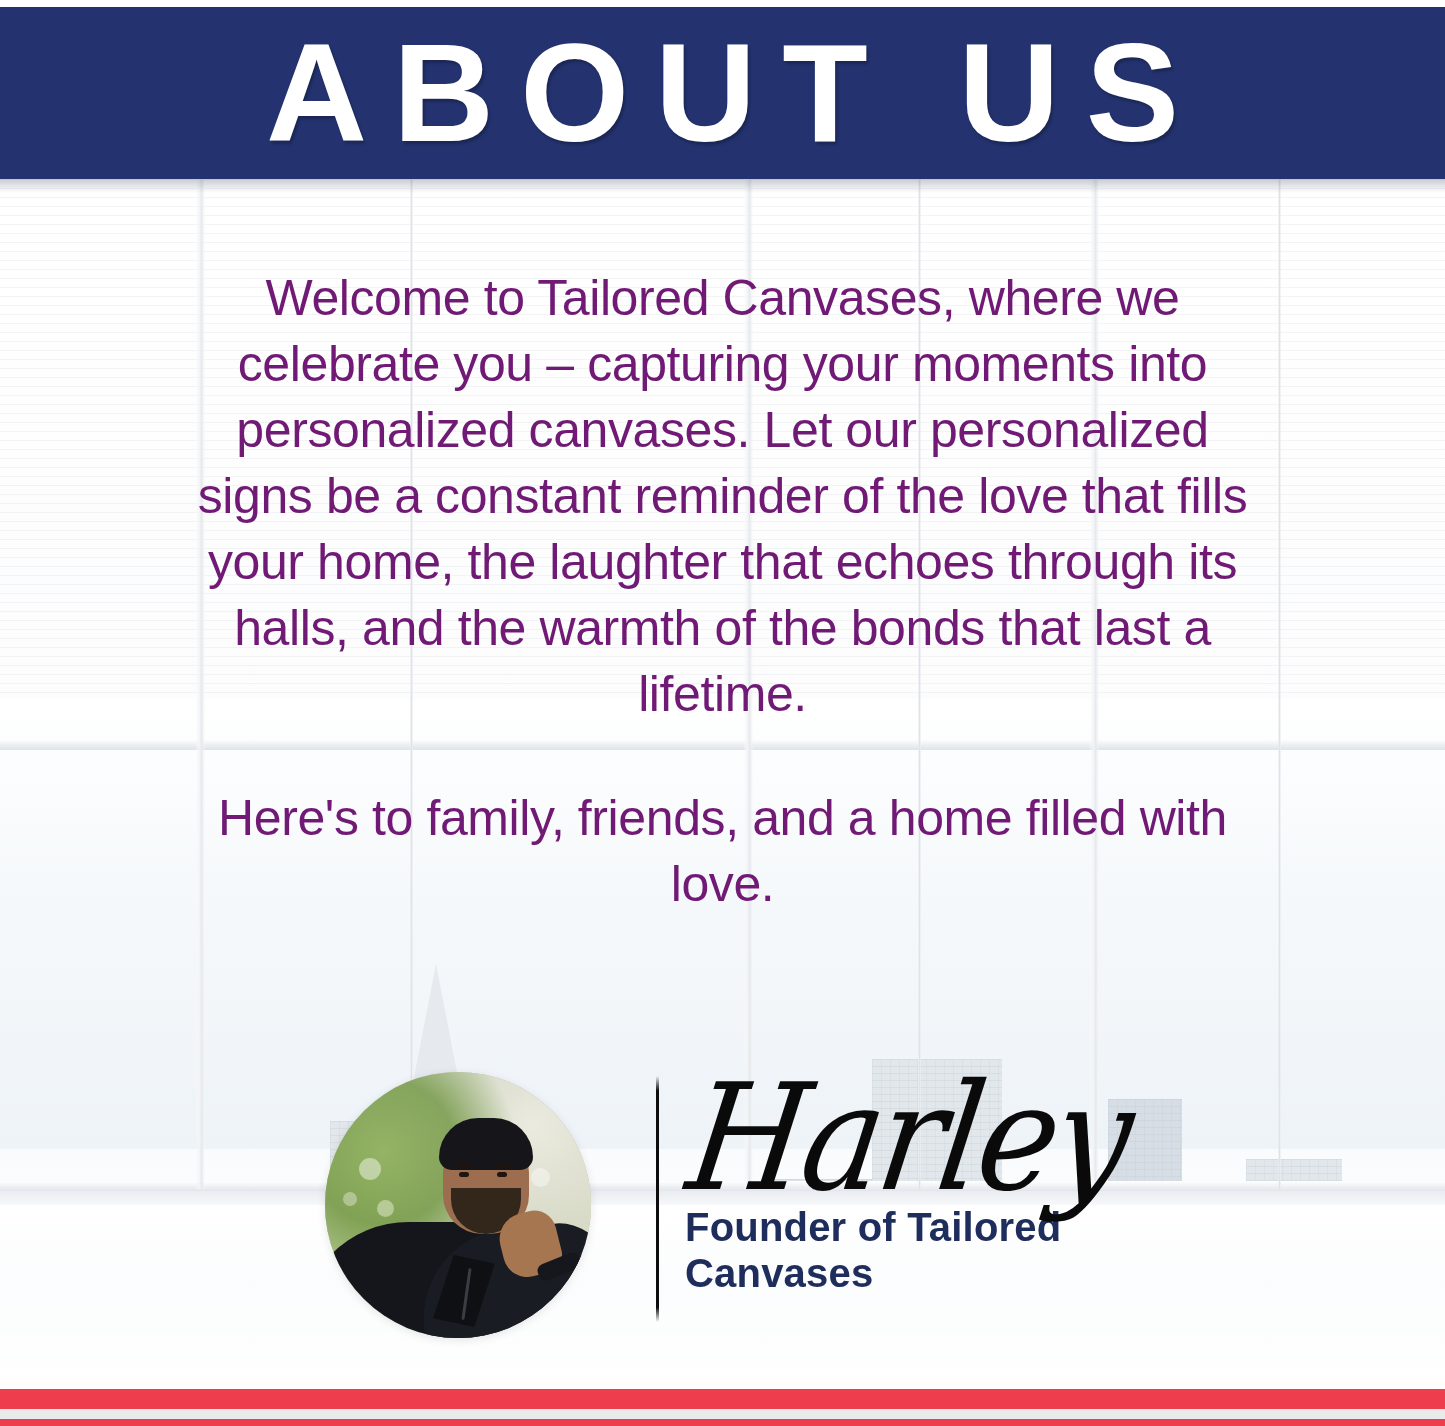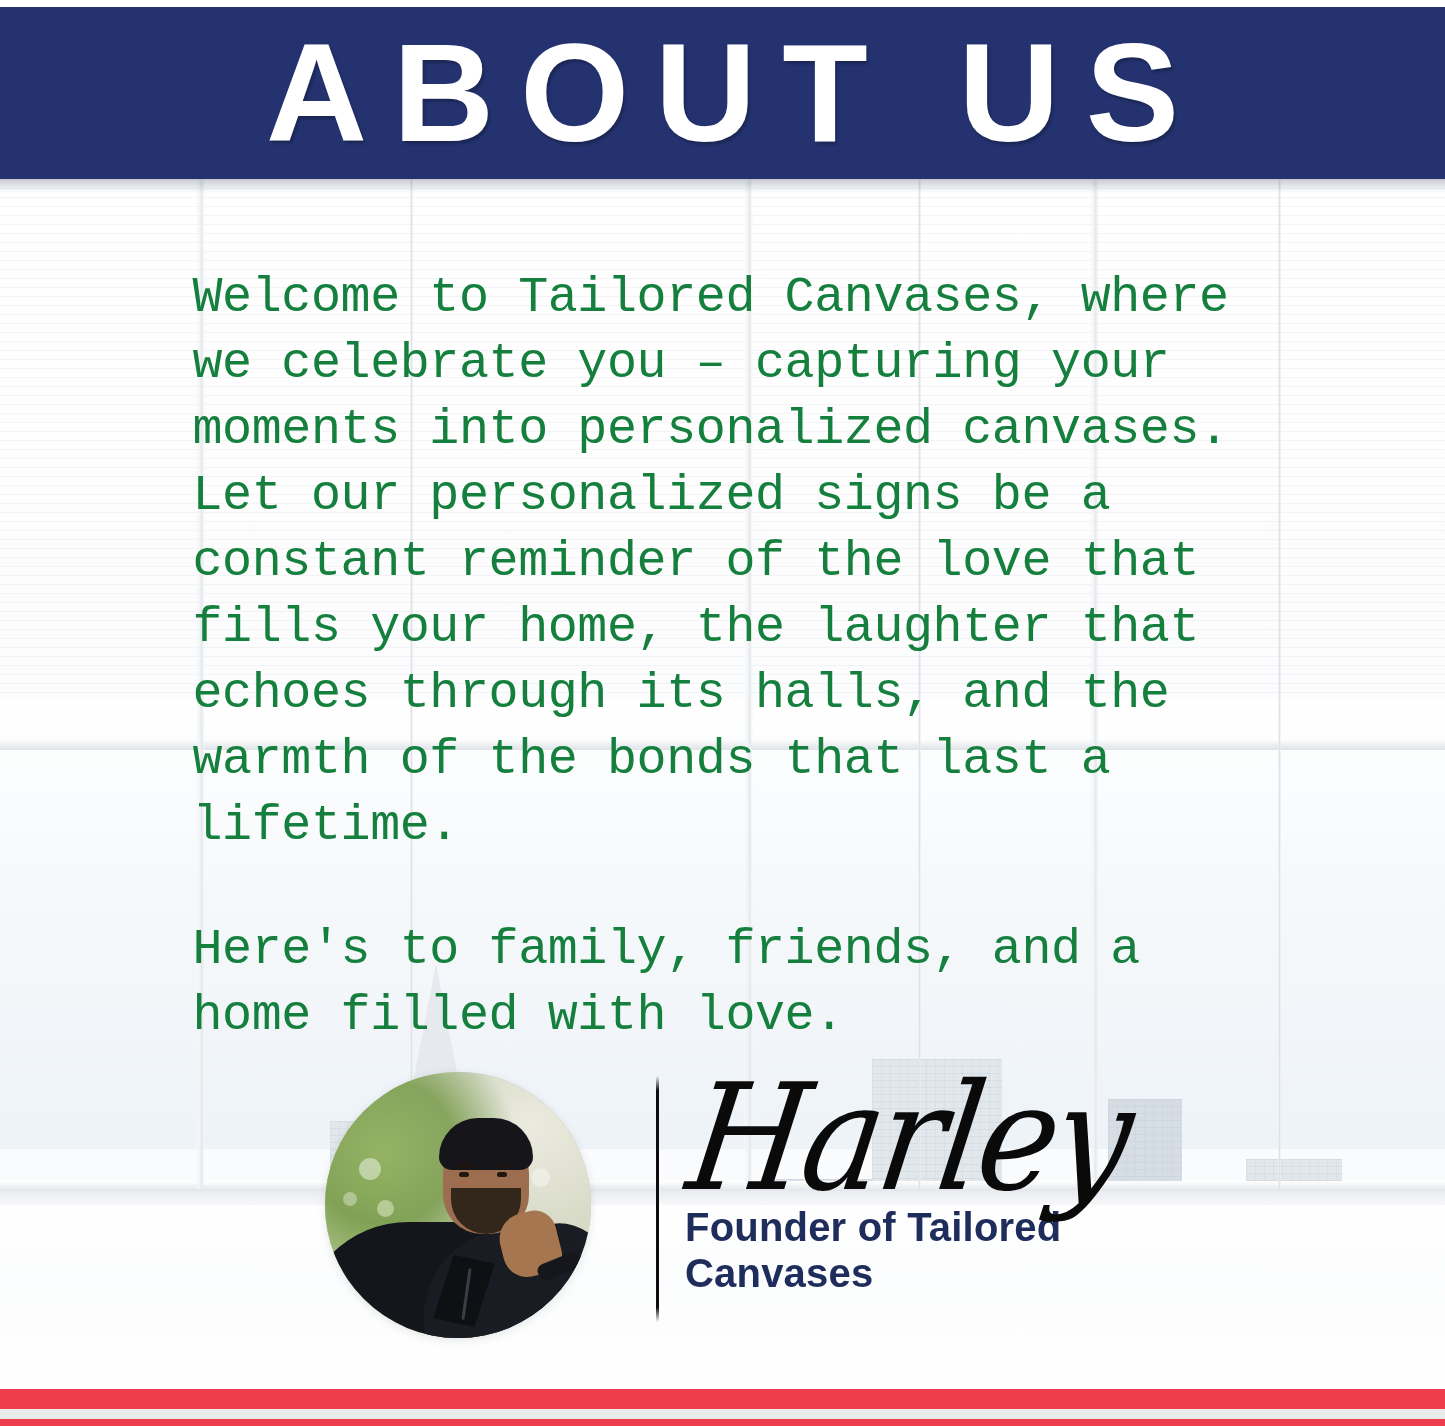--- a/index.html
+++ b/index.html
@@ -110,22 +110,23 @@
   }
   .banner-shadow{
     position:absolute; left:0; top:172px; width:1445px; height:14px;
     background:linear-gradient(to bottom, rgba(120,128,140,.40), rgba(255,255,255,0));
   }
 
   
   .copy{
     position:absolute; left:50%; transform:translateX(-50%);
     top:258px; width:1060px;
-    color:#15803d;
-    font-family:Liberation Mono, monospace;
+    text-align:center;
+    color:#701a75;
+    font-family:Liberation Sans, sans-serif;
     font-size:50px;
     line-height:66px;
     letter-spacing:-.4px;
   }
   .copy p { margin:0; }
   .copy .gap { height:58px; }
 
   
   .sig-block{
     position:absolute; left:325px; top:1055px;

